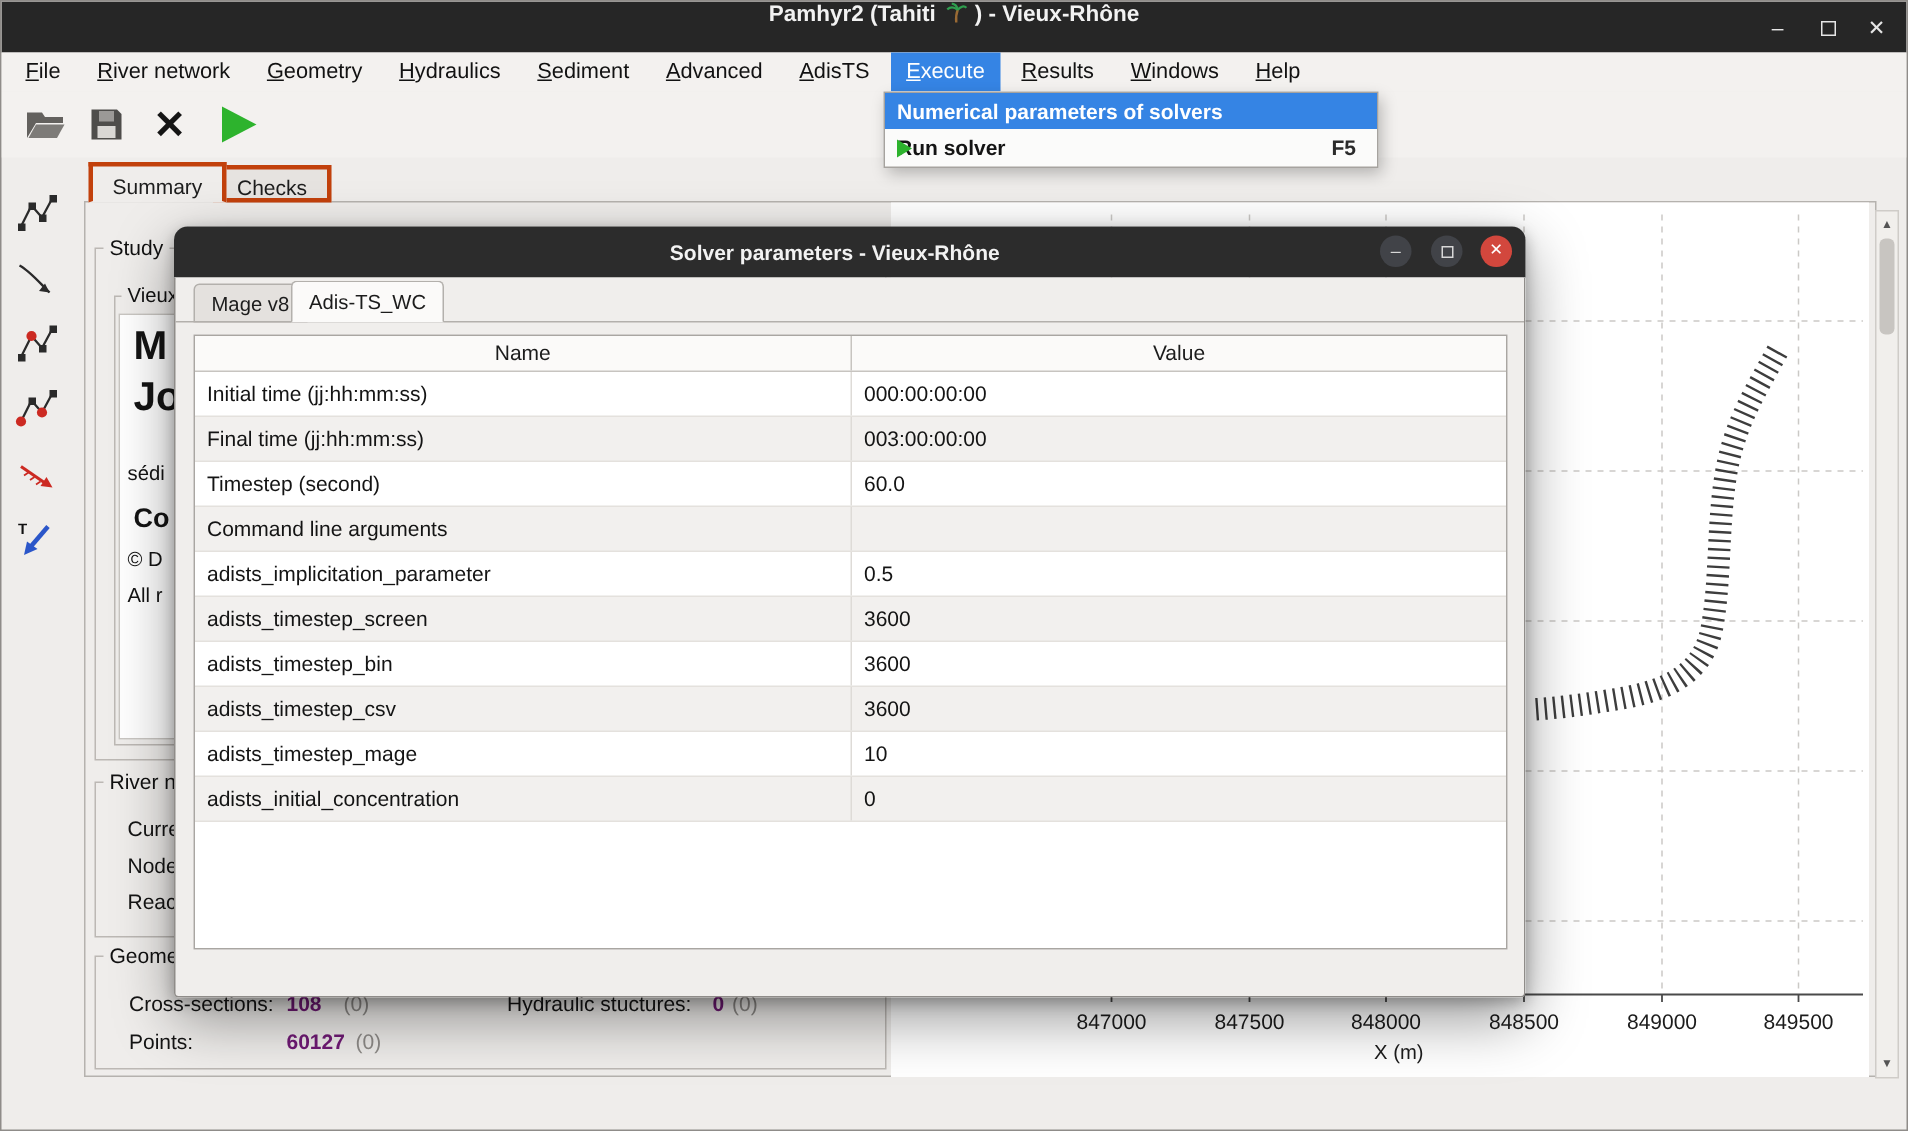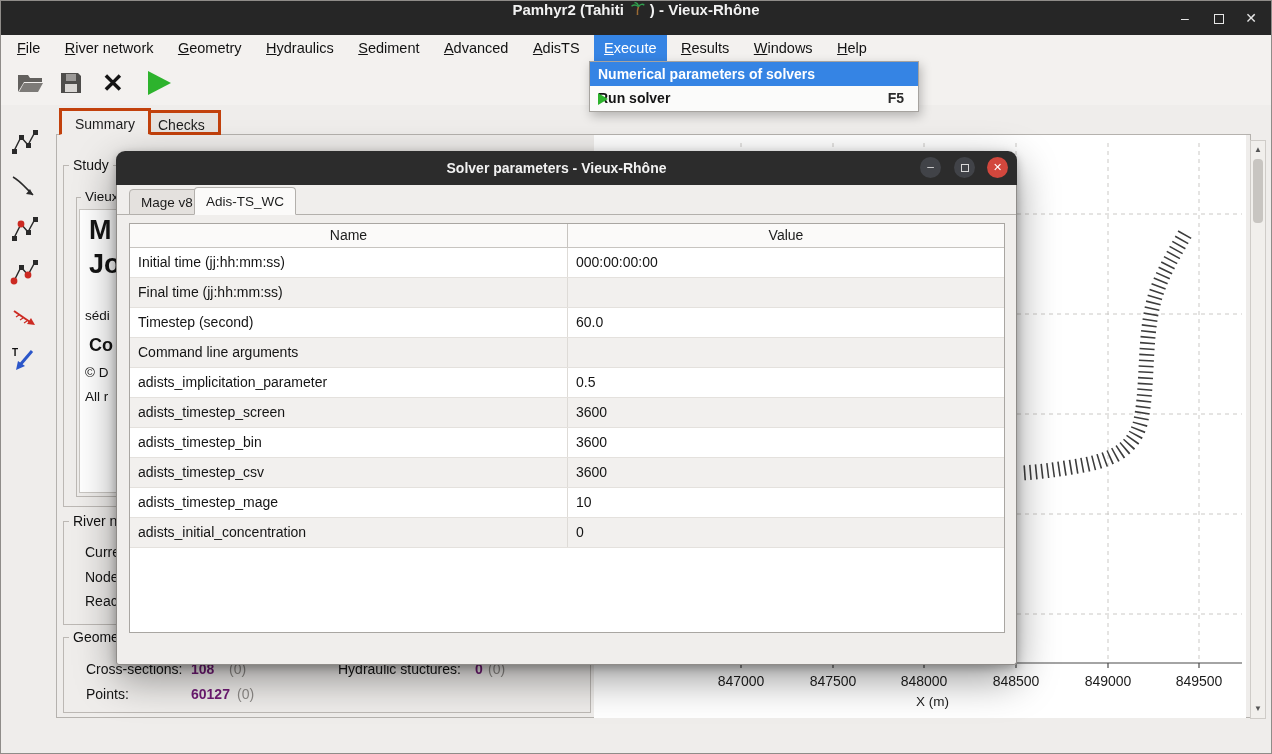--- a/index.html
+++ b/index.html
@@ -313,20 +313,21 @@
           <div class="t-hcell t-hname">Name</div>
           <div class="t-hcell t-hvalue">Value</div>
         </div>
         <div class="t-rows">
           <div class="t-row">
             <div class="t-cell t-name">Initial time (jj:hh:mm:ss)</div>
             <div class="t-cell t-value">000:00:00:00</div>
           </div>
           <div class="t-row">
             <div class="t-cell t-name">Final time (jj:hh:mm:ss)</div>
+            <div class="t-cell t-value">003:00:00:00</div>
           </div>
           <div class="t-row">
             <div class="t-cell t-name">Timestep (second)</div>
             <div class="t-cell t-value">60.0</div>
           </div>
           <div class="t-row">
             <div class="t-cell t-name">Command line arguments</div>
             <div class="t-cell t-value"></div>
           </div>
           <div class="t-row">

